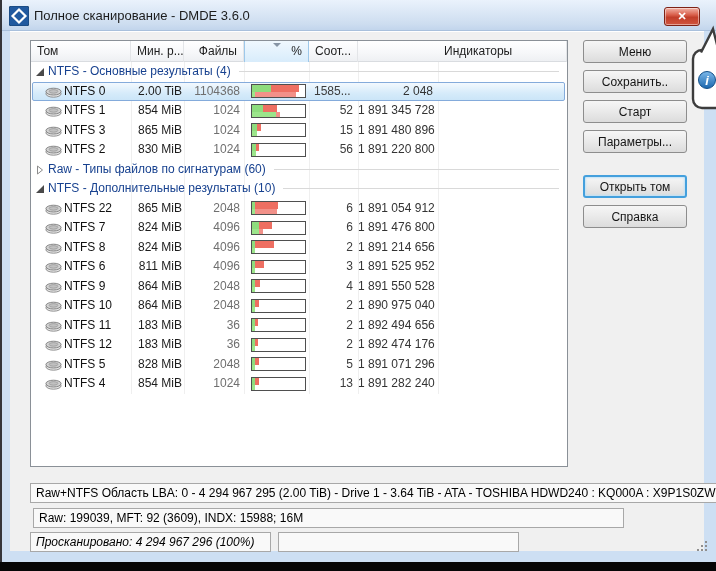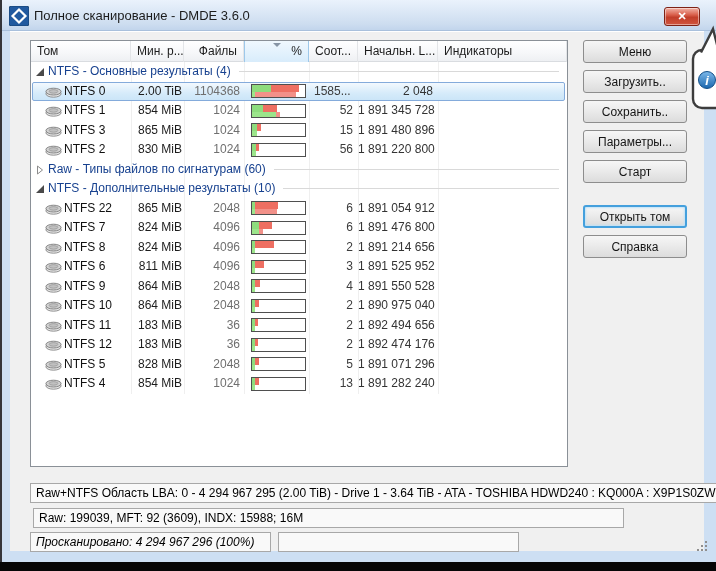--- a/index.html
+++ b/index.html
@@ -118,23 +118,20 @@
         <div class="hc c2 r">
           <span>Файлы</span>
         </div>
         <div class="hc c3 r sorted">
           <span>%</span>
           <div class="sortarrow"></div>
         </div>
         <div class="hc c4 r">
           <span>Соот...</span>
         </div>
-        <div class="hc c5 r">
-          <span>Начальн. L...</span>
-        </div>
         <div class="hc c6">
           <span>Индикаторы</span>
         </div>
       </div>
     <div class="tbody">
         <div class="gridline" style="left: 100px; height: 331.5px;"></div>
         <div class="gridline" style="left: 153px; height: 331.5px;"></div>
         <div class="gridline" style="left: 213px; height: 331.5px;"></div>
         <div class="gridline" style="left: 278px; height: 331.5px;"></div>
         <div class="gridline" style="left: 327px; height: 331.5px;"></div>
@@ -467,24 +464,23 @@
             </div>
           </div>
           <span class="match">13</span>
           <span class="start">1 891 282 240</span>
         </div>
       </div>
   </div>
 
   <div class="btncol">
       <button class="wbtn">Меню</button>
-      <button class="wbtn">Загрузить..</button>
       <button class="wbtn">Сохранить..</button>
+      <button class="wbtn">Старт</button>
       <button class="wbtn">Параметры...</button>
-      <button class="wbtn">Старт</button>
       <div class="btn-spacer"></div>
       <button class="wbtn default">Открыть том</button>
       <button class="wbtn">Справка</button>
     </div>
 
   <div class="statusbox sb1">
     <span>Raw+NTFS Область LBA: 0 - 4 294 967 295 (2.00 TiB) - Drive 1 - 3.64 TiB - ATA - TOSHIBA HDWD240 : KQ000A : X9P1S0ZWS</span>
   </div>
   <div class="statusbox sb2">
     <span>Raw: 199039, MFT: 92 (3609), INDX: 15988; 16M</span>

